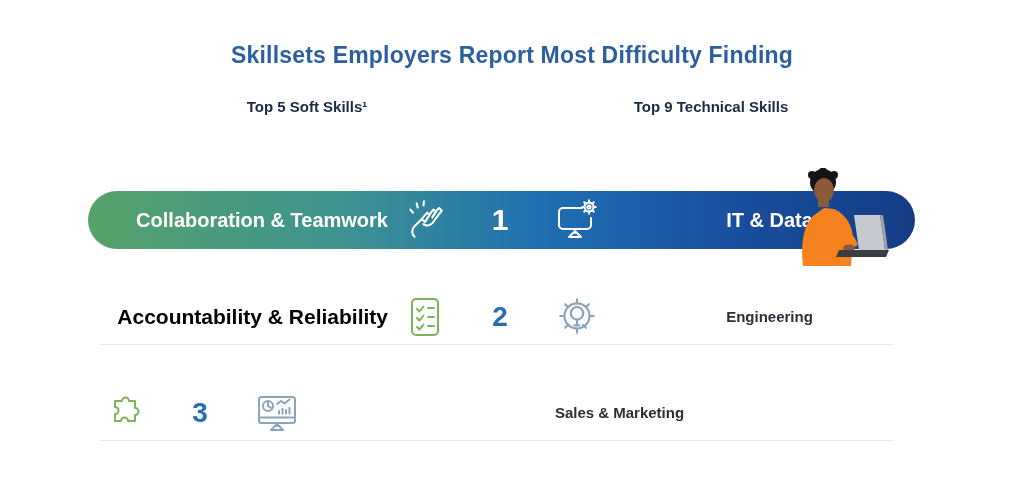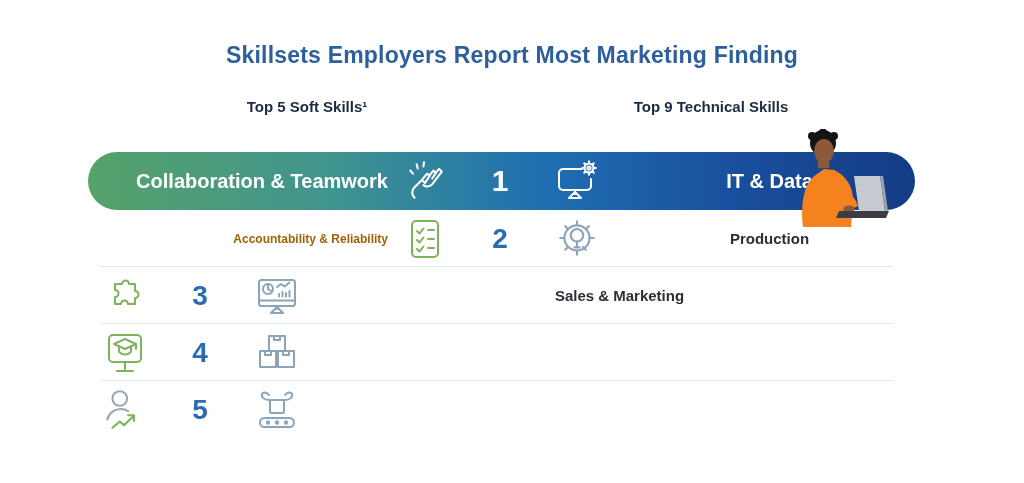--- a/index.html
+++ b/index.html
@@ -12,30 +12,30 @@
     font-size:23px;font-weight:700;color:#2d5f9f;letter-spacing:.2px;
   }
   .col-hdr{
     position:absolute;top:98px;transform:translateX(-50%);
     font-size:15px;font-weight:700;color:#1c2b45;white-space:nowrap;
   }
   .hdr-soft{left:307px;}
   .hdr-tech{left:711px;}
 
   .rows{position:absolute;top:152px;left:88px;width:827px;}
-  .row{position:relative;display:flex;align-items:center;height:57px;}
+  .row{position:relative;display:flex;align-items:center;height:57px;margin-top:39px;}
   .row.pill{
     height:58px;border-radius:29px;
     background:linear-gradient(90deg,#56a26a 0%,#3f948f 30%,#1f6fb2 55%,#194f9e 78%,#143c85 100%);
     color:#fff;
   }
   .row.divided::after{
     content:"";position:absolute;left:12px;right:22px;bottom:0;height:1px;background:#e3e8ec;
   }
-  .c-soft{flex:0 0 300px;text-align:right;font-size:12px;font-weight:600;color:#a16207;}
+  .c-soft{flex:0 0 300px;text-align:right;font-size:21px;font-weight:600;color:#000000;}
   .pill .c-soft{font-size:20px;font-weight:700;color:#fff;}
   .c-sicon{flex:0 0 74px;display:flex;justify-content:center;align-items:center;}
   .c-rank{flex:0 0 76px;text-align:center;font-size:28px;font-weight:700;color:#2a6cb4;}
   .pill .c-rank{font-size:30px;color:#fff;}
   .c-ticon{flex:0 0 78px;display:flex;justify-content:center;align-items:center;}
   .c-tech{flex:1;text-align:center;padding-left:8px;font-size:15px;font-weight:600;color:#2b2f36;}
   .pill .c-tech{font-size:20px;font-weight:700;color:#fff;}
 
   .icon{display:block;}
   .icon.white{color:#ffffff;}
@@ -45,21 +45,21 @@
     fill:none;stroke:currentColor;stroke-width:2;stroke-linecap:round;stroke-linejoin:round;
   }
   .person{position:absolute;left:695px;top:-23px;width:112px;height:98px;}
   .person *{stroke:none;}
 </style>
 </head>
 <body>
 
 <div class="canvas">
 
-  <div class="title">Skillsets Employers Report Most Marketing Finding</div>
+  <div class="title">Skillsets Employers Report Most Difficulty Finding</div>
 
   <div class="col-hdr hdr-soft">Top 5 Soft Skills¹</div>
   <div class="col-hdr hdr-tech">Top 9 Technical Skills</div>
 
   <div class="rows">
 
     <div class="row pill">
       <div class="c-soft">Collaboration &amp; Teamwork</div>
       <div class="c-sicon">
         <svg class="icon white" width="46" height="46" viewBox="0 0 44 44">
@@ -109,21 +109,21 @@
       </div>
       <div class="c-rank">2</div>
       <div class="c-ticon">
         <svg class="icon tech" width="46" height="46" viewBox="0 0 44 44">
           <circle cx="22" cy="21" r="12"></circle>
           <path d="M22 5v4M22 33v4M6 21h4M34 21h4M10.7 9.7l2.8 2.8M30.5 32.3l-2.8-2.8M33.3 9.7l-2.8 2.8M10.7 32.3l2.8-2.8"></path>
           <circle cx="22" cy="18.5" r="6"></circle>
           <path d="M22 24.5v4.5M19.5 30h5"></path>
         </svg>
       </div>
-      <div class="c-tech">Production</div>
+      <div class="c-tech">Engineering</div>
     </div>
 
     <div class="row divided">
       <div class="c-sicon">
         <svg class="icon green" width="44" height="44" viewBox="0 0 44 44">
           <path d="M12 10h7a3.5 3.5 0 1 1 7 0h6v7a3.5 3.5 0 1 1 0 7v6h-7a3.5 3.5 0 1 0-7 0h-6v-7a3.5 3.5 0 1 0 0-7z"></path>
         </svg>
       </div>
       <div class="c-rank">3</div>
       <div class="c-ticon">

